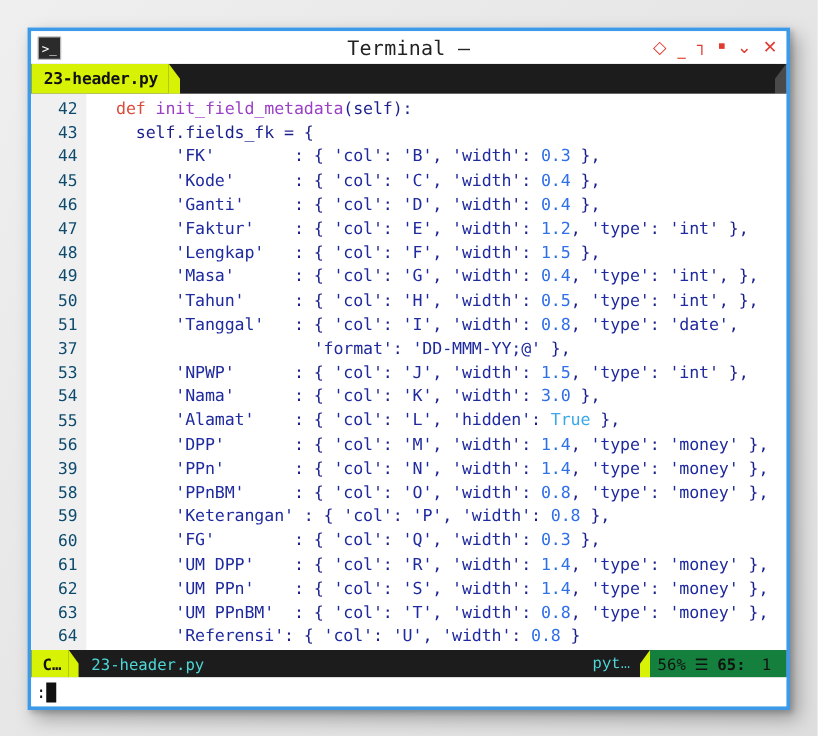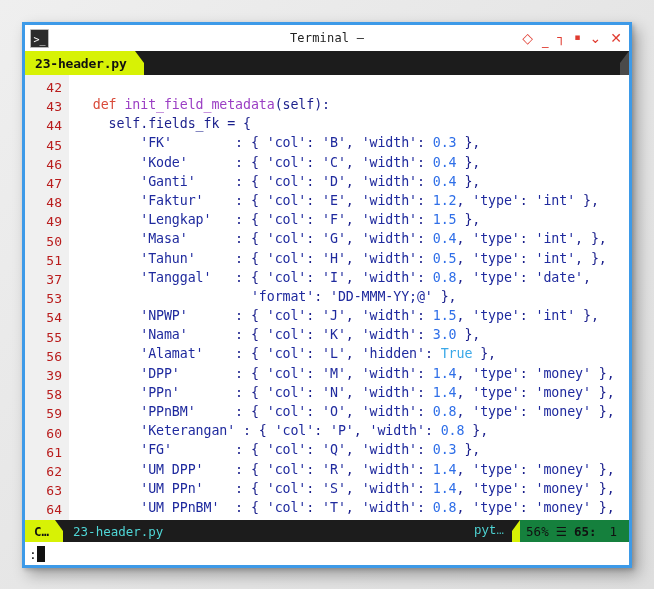--- a/index.html
+++ b/index.html
@@ -47,21 +47,21 @@
     line-height: 19px;
     text-align: center;
     font-family: "DejaVu Sans Mono", monospace;
     box-sizing: border-box;
   }
   .title-text {
     position: absolute;
     left: 0; right: 0;
     text-align: center;
     font-family: "DejaVu Sans Mono", monospace;
-    font-size: 12px;
+    font-size: 16px;
     color: #232323;
     letter-spacing: 0.2px;
     pointer-events: none;
   }
   .win-controls {
     margin-left: auto;
     margin-right: 7px;
     display: flex; align-items: center;
     gap: 9px;
     color: #e03b30;
@@ -127,26 +127,26 @@
   .gutter {
     flex: 0 0 auto;
     width: 44px;
     background: #f0f0f0;
     text-align: right;
     padding: 3px 7px 5px 0;
     box-sizing: border-box;
     font-family: "DejaVu Sans Mono", monospace;
     font-size: 13px;
     line-height: 19.2px;
-    color: #b91c1c;
+    color: #0c4a6e;
     user-select: none;
   }
   .code {
     flex: 1 1 auto;
-    padding: 20px 0 0 8px;
+    padding: 3px 0 0 8px;
     font-family: "DejaVu Sans Mono", monospace;
     font-size: 13.3px;
     line-height: 19.2px;
     color: #1a1f8c;
     white-space: pre;
     overflow: hidden;
     letter-spacing: -0.1px;
   }
   .code .ln { display: block; height: 19.2px; }
 

